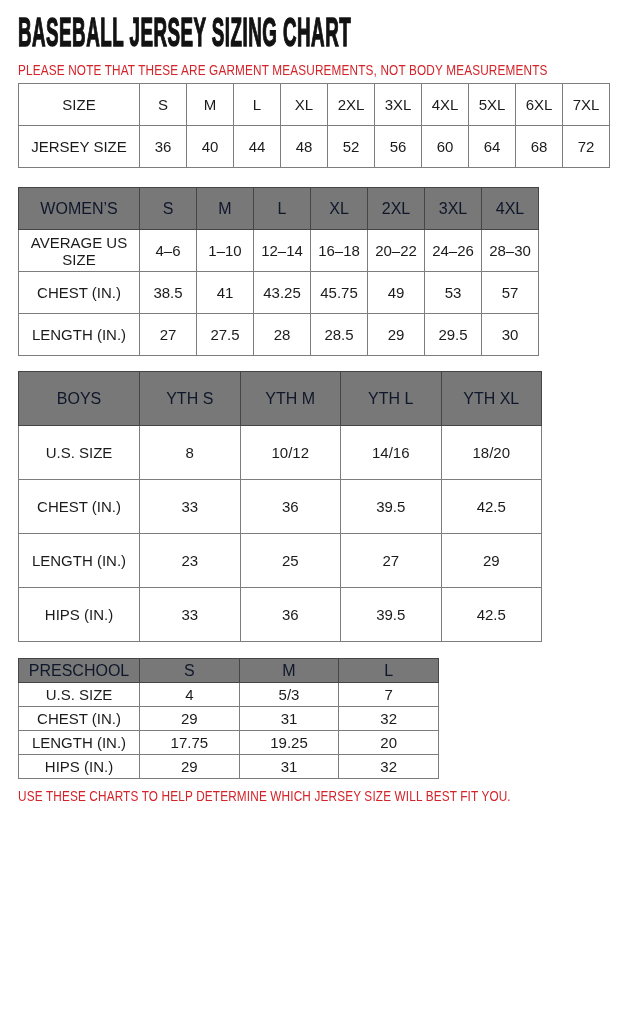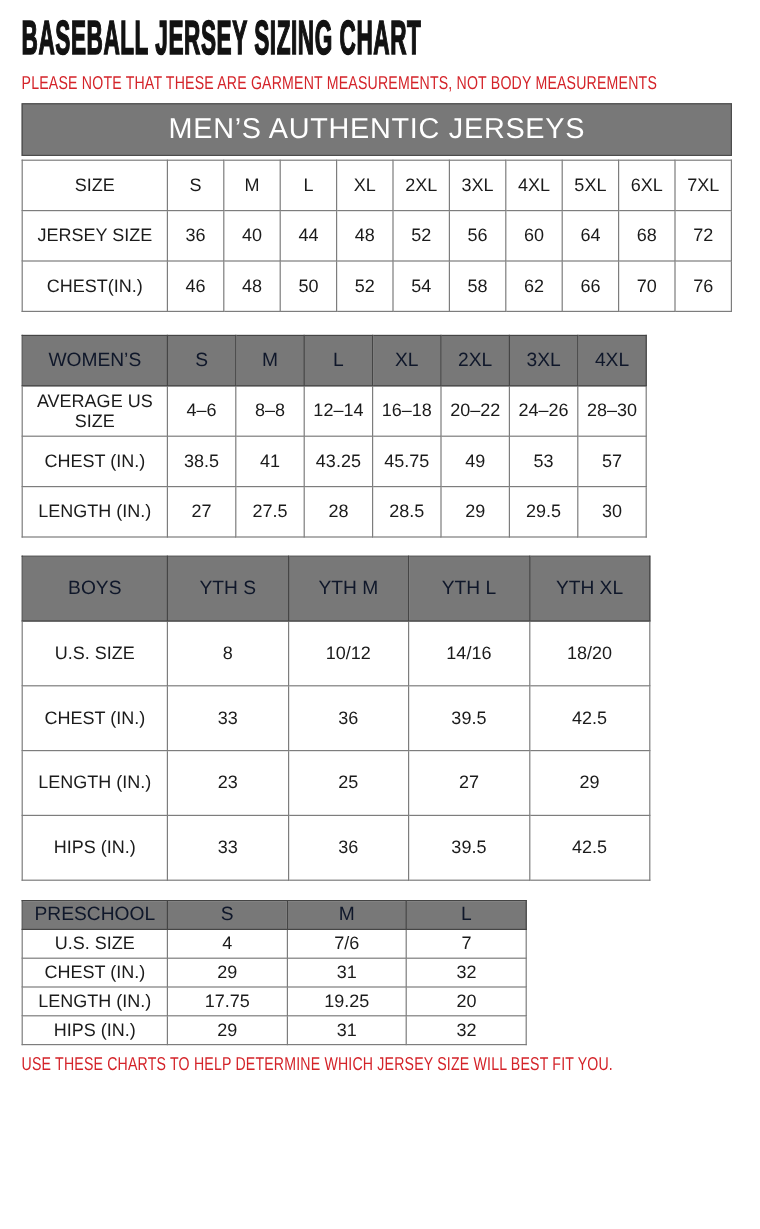--- a/index.html
+++ b/index.html
@@ -101,23 +101,20 @@
 </style>
 </head>
 <body>
 
 <div class="wrap">
 
   <div class="title">BASEBALL JERSEY SIZING CHART</div>
 
   <div class="note">PLEASE NOTE THAT THESE ARE GARMENT MEASUREMENTS, NOT BODY MEASUREMENTS</div>
 
-  <div class="banner">
-    <span>MEN’S AUTHENTIC JERSEYS</span>
-  </div>
 
   <table class="sizing-table head-plain t-mens">
       <thead>
         <tr>
           <th>SIZE</th>
           <th>S</th>
           <th>M</th>
           <th>L</th>
           <th>XL</th>
           <th>2XL</th>
@@ -135,54 +132,41 @@
           <td>40</td>
           <td>44</td>
           <td>48</td>
           <td>52</td>
           <td>56</td>
           <td>60</td>
           <td>64</td>
           <td>68</td>
           <td>72</td>
         </tr>
-        <tr>
-          <td class="label-cell">CHEST(IN.)</td>
-          <td>46</td>
-          <td>48</td>
-          <td>50</td>
-          <td>52</td>
-          <td>54</td>
-          <td>58</td>
-          <td>62</td>
-          <td>66</td>
-          <td>70</td>
-          <td>76</td>
-        </tr>
       </tbody>
     </table>
 
   <table class="sizing-table head-gray t-womens">
       <thead>
         <tr>
           <th>WOMEN’S</th>
           <th>S</th>
           <th>M</th>
           <th>L</th>
           <th>XL</th>
           <th>2XL</th>
           <th>3XL</th>
           <th>4XL</th>
         </tr>
       </thead>
       <tbody>
         <tr>
           <td class="label-cell">AVERAGE US SIZE</td>
           <td>4–6</td>
-          <td>8–8</td>
+          <td>1–10</td>
           <td>12–14</td>
           <td>16–18</td>
           <td>20–22</td>
           <td>24–26</td>
           <td>28–30</td>
         </tr>
         <tr>
           <td class="label-cell">CHEST (IN.)</td>
           <td>38.5</td>
           <td>41</td>
@@ -253,21 +237,21 @@
           <th>PRESCHOOL</th>
           <th>S</th>
           <th>M</th>
           <th>L</th>
         </tr>
       </thead>
       <tbody>
         <tr>
           <td class="label-cell">U.S. SIZE</td>
           <td>4</td>
-          <td>7/6</td>
+          <td>5/3</td>
           <td>7</td>
         </tr>
         <tr>
           <td class="label-cell">CHEST (IN.)</td>
           <td>29</td>
           <td>31</td>
           <td>32</td>
         </tr>
         <tr>
           <td class="label-cell">LENGTH (IN.)</td>

